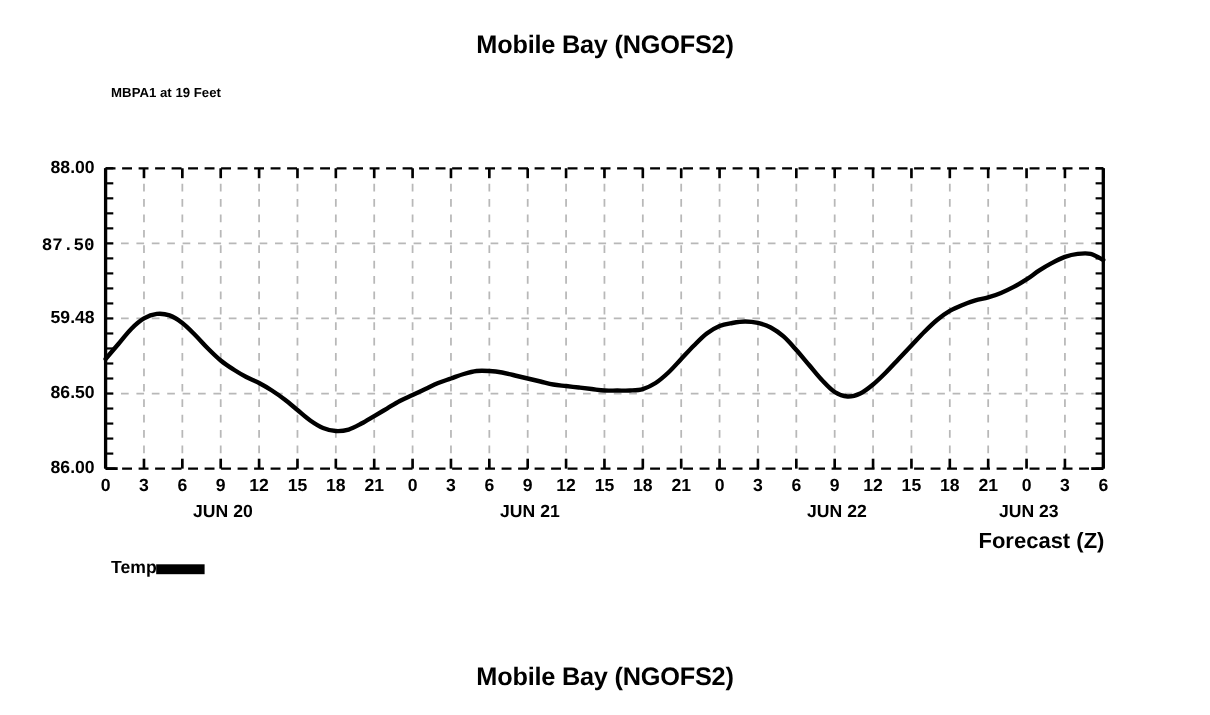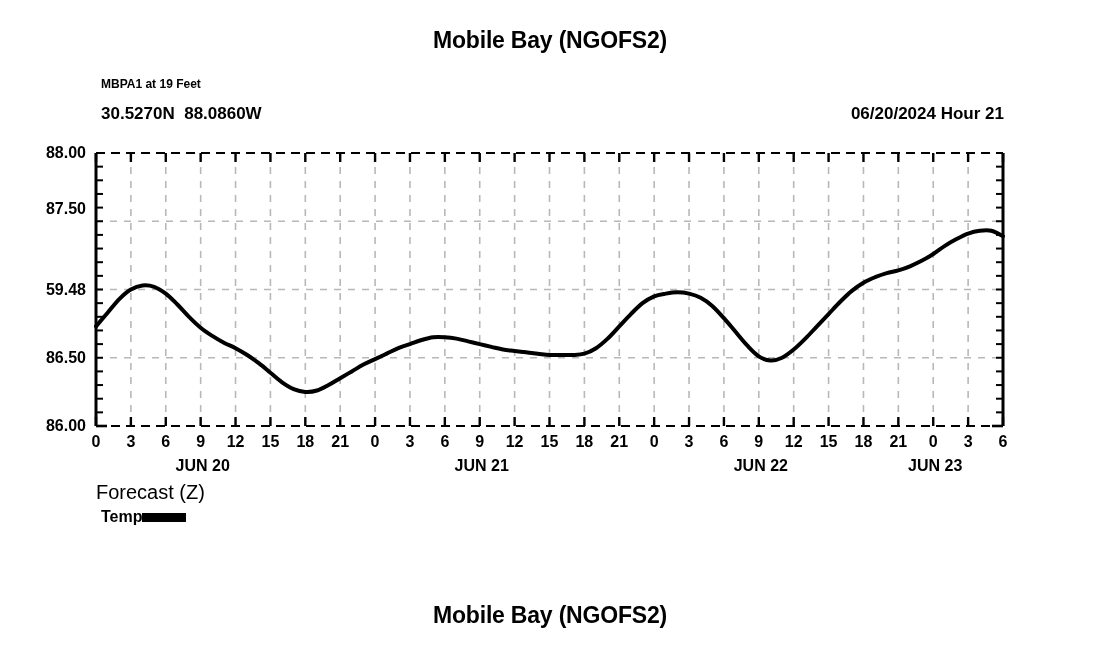--- a/index.html
+++ b/index.html
@@ -88,23 +88,23 @@
   svg.plot {
     position: absolute;
     left: 0;
     top: 0;
   }
   .xaxis-title {
     position: absolute;
     left: 96px;
     top: 481px;
     width: 908px;
-    text-align: left;
+    text-align: right;
     font-size: 20px;
-    font-weight: normal;
+    font-weight: bold;
   }
 
   .ytick-label {
     position: absolute;
     width: 78px;
     text-align: right;
     font-size: 16px;
     font-weight: bold;
   }
   .xtick-label {
@@ -144,22 +144,20 @@
   }
 </style>
 </head>
 <body>
 
 <div class="page">
 
   <div class="title-top">Mobile Bay (NGOFS2)</div>
 
   <div class="station-line1">MBPA1 at 19 Feet</div>
-  <div class="station-line2">30.5270N  88.0860W</div>
-  <div class="runtime">06/20/2024 Hour 21</div>
 
   <div class="plot-wrap">
     <svg class="plot" width="1100" height="650">
       <g id="gridlines">
           <line x1="96" y1="221.25" x2="1003" y2="221.25" stroke="#b8b8b8" stroke-width="1.6" stroke-dasharray="7 7"></line>
           <line x1="96" y1="289.5" x2="1003" y2="289.5" stroke="#b8b8b8" stroke-width="1.6" stroke-dasharray="7 7"></line>
           <line x1="96" y1="357.75" x2="1003" y2="357.75" stroke="#b8b8b8" stroke-width="1.6" stroke-dasharray="7 7"></line>
           <line x1="130.8846153846154" y1="153" x2="130.8846153846154" y2="426" stroke="#b8b8b8" stroke-width="1.6" stroke-dasharray="7 7"></line>
           <line x1="165.76923076923077" y1="153" x2="165.76923076923077" y2="426" stroke="#b8b8b8" stroke-width="1.6" stroke-dasharray="7 7"></line>
           <line x1="200.65384615384616" y1="153" x2="200.65384615384616" y2="426" stroke="#b8b8b8" stroke-width="1.6" stroke-dasharray="7 7"></line>
@@ -289,21 +287,21 @@
       <g id="frame">
           <line x1="96" y1="153" x2="96" y2="426" stroke="#000" stroke-width="3"></line>
           <line x1="1003" y1="153" x2="1003" y2="426" stroke="#000" stroke-width="3"></line>
         </g>
       <g id="series">
           <path d="M 96.00 326.35 C 97.94 324.08, 103.75 317.26, 107.63 312.71 C 111.50 308.16, 115.38 302.92, 119.26 299.05 C 123.13 295.19, 127.01 291.77, 130.88 289.50 C 134.76 287.23, 138.64 285.86, 142.51 285.40 C 146.39 284.95, 150.26 285.41, 154.14 286.77 C 158.02 288.14, 161.89 290.64, 165.77 293.60 C 169.65 296.55, 173.52 300.65, 177.40 304.51 C 181.27 308.38, 185.15 312.93, 189.03 316.80 C 192.90 320.67, 196.78 324.54, 200.65 327.72 C 204.53 330.91, 208.41 333.41, 212.28 335.91 C 216.16 338.41, 220.03 340.69, 223.91 342.74 C 227.79 344.78, 231.66 346.15, 235.54 348.20 C 239.41 350.24, 243.29 352.52, 247.17 355.02 C 251.04 357.52, 254.92 360.25, 258.79 363.21 C 262.67 366.17, 266.55 369.58, 270.42 372.76 C 274.30 375.95, 278.18 379.59, 282.05 382.32 C 285.93 385.05, 289.80 387.55, 293.68 389.15 C 297.56 390.74, 301.43 391.65, 305.31 391.88 C 309.18 392.10, 313.06 391.65, 316.94 390.51 C 320.81 389.37, 324.69 387.10, 328.56 385.05 C 332.44 383.00, 336.32 380.50, 340.19 378.23 C 344.07 375.95, 347.94 373.67, 351.82 371.40 C 355.70 369.12, 359.57 366.62, 363.45 364.57 C 367.32 362.53, 371.20 360.94, 375.08 359.12 C 378.95 357.30, 382.83 355.47, 386.71 353.65 C 390.58 351.83, 394.46 349.79, 398.33 348.20 C 402.21 346.60, 406.09 345.47, 409.96 344.10 C 413.84 342.74, 417.71 341.14, 421.59 340.01 C 425.47 338.87, 429.34 337.73, 433.22 337.27 C 437.09 336.82, 440.97 337.05, 444.85 337.27 C 448.72 337.50, 452.60 337.96, 456.47 338.64 C 460.35 339.32, 464.23 340.46, 468.10 341.37 C 471.98 342.28, 475.85 343.19, 479.73 344.10 C 483.61 345.01, 487.48 345.92, 491.36 346.83 C 495.24 347.74, 499.11 348.88, 502.99 349.56 C 506.86 350.24, 510.74 350.47, 514.62 350.93 C 518.49 351.38, 522.37 351.83, 526.24 352.29 C 530.12 352.74, 534.00 353.20, 537.87 353.65 C 541.75 354.11, 545.62 354.79, 549.50 355.02 C 553.38 355.25, 557.25 355.02, 561.13 355.02 C 565.00 355.02, 568.88 355.25, 572.76 355.02 C 576.63 354.79, 580.51 354.79, 584.38 353.65 C 588.26 352.52, 592.14 350.70, 596.01 348.20 C 599.89 345.69, 603.76 342.28, 607.64 338.64 C 611.52 335.00, 615.39 330.45, 619.27 326.35 C 623.15 322.26, 627.02 317.94, 630.90 314.07 C 634.77 310.20, 638.65 306.11, 642.53 303.15 C 646.40 300.19, 650.28 297.92, 654.15 296.32 C 658.03 294.73, 661.91 294.28, 665.78 293.60 C 669.66 292.91, 673.53 292.23, 677.41 292.23 C 681.29 292.23, 685.16 292.69, 689.04 293.60 C 692.91 294.51, 696.79 295.64, 700.67 297.69 C 704.54 299.74, 708.42 302.47, 712.29 305.88 C 716.17 309.29, 720.05 313.84, 723.92 318.16 C 727.80 322.49, 731.68 327.27, 735.55 331.82 C 739.43 336.37, 743.30 341.37, 747.18 345.46 C 751.06 349.56, 754.93 353.88, 758.81 356.38 C 762.68 358.89, 766.56 360.25, 770.44 360.48 C 774.31 360.71, 778.19 359.57, 782.06 357.75 C 785.94 355.93, 789.82 352.74, 793.69 349.56 C 797.57 346.37, 801.44 342.51, 805.32 338.64 C 809.20 334.77, 813.07 330.45, 816.95 326.35 C 820.82 322.26, 824.70 318.17, 828.58 314.07 C 832.45 309.98, 836.33 305.65, 840.21 301.79 C 844.08 297.92, 847.96 294.05, 851.83 290.87 C 855.71 287.68, 859.59 284.95, 863.46 282.68 C 867.34 280.40, 871.21 278.81, 875.09 277.21 C 878.97 275.62, 882.84 274.26, 886.72 273.12 C 890.59 271.98, 894.47 271.53, 898.35 270.39 C 902.22 269.25, 906.10 267.89, 909.97 266.29 C 913.85 264.70, 917.73 262.88, 921.60 260.84 C 925.48 258.79, 929.35 256.51, 933.23 254.01 C 937.11 251.51, 940.98 248.32, 944.86 245.82 C 948.74 243.32, 952.61 241.04, 956.49 238.99 C 960.36 236.95, 964.24 234.90, 968.12 233.54 C 971.99 232.17, 975.87 231.26, 979.74 230.80 C 983.62 230.35, 987.50 229.89, 991.37 230.80 C 995.25 231.71, 1001.06 235.35, 1003.00 236.26" fill="none" stroke="#000000" stroke-width="4" stroke-linecap="round" stroke-linejoin="round"></path>
         </g>
     </svg>
     <div id="ytick-labels">
         <div class="ytick-label" style="left: 8px; top: 144px;">88.00</div>
-        <div class="ytick-label" style="left: 8px; top: 200px;">87.50</div>
+        <div class="ytick-label" style="left: 8px; top: 214px; font-family: Liberation Mono, monospace;">87.50</div>
         <div class="ytick-label" style="left: 8px; top: 280.5px;">59.48</div>
         <div class="ytick-label" style="left: 8px; top: 348.75px;">86.50</div>
         <div class="ytick-label" style="left: 8px; top: 417px;">86.00</div>
       </div>
     <div id="xtick-labels">
         <div class="xtick-label" style="left: 96px; top: 433px;">0</div>
         <div class="xtick-label" style="left: 130.885px; top: 433px;">3</div>
         <div class="xtick-label" style="left: 165.769px; top: 433px;">6</div>
         <div class="xtick-label" style="left: 200.654px; top: 433px;">9</div>
         <div class="xtick-label" style="left: 235.538px; top: 433px;">12</div>

